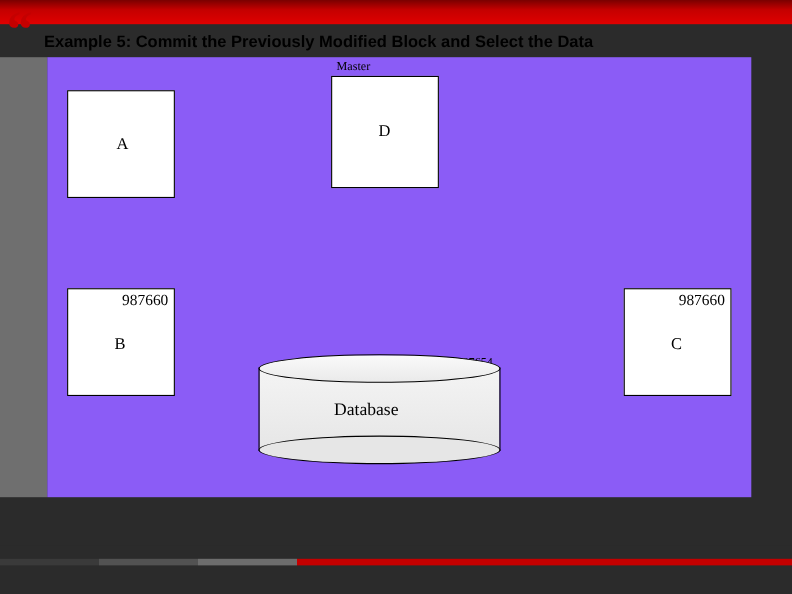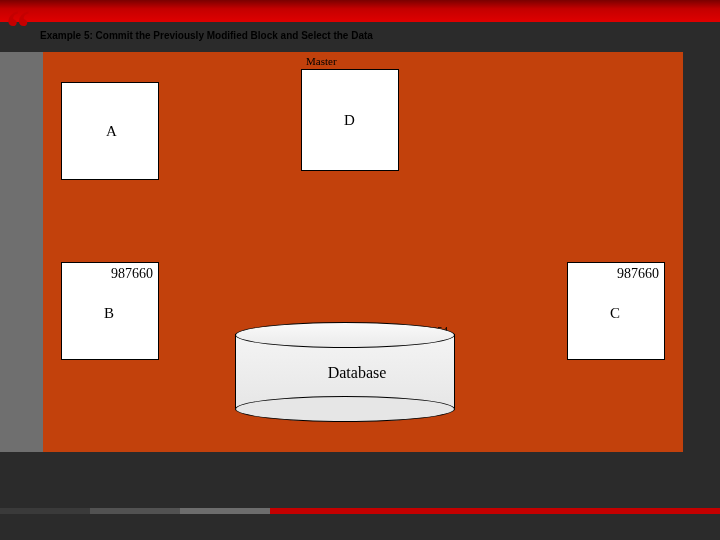--- a/index.html
+++ b/index.html
@@ -26,31 +26,31 @@
     font-size: 48px;
     font-weight: bold;
     font-family: Georgia, serif;
     line-height: 0.6;
     text-align: center;
   }
   .title {
     position: absolute;
     top: 30px;
     left: 40px;
-    font-size: 10px;
+    font-size: 15px;
     font-weight: bold;
     color: #000;
   }
   .diagram-area {
     position: absolute;
     top: 52px;
     left: 43px;
     width: 640px;
     height: 400px;
-    background: #c2410c;
+    background: #8b5cf6;
   }
   .grey-strip {
     position: absolute;
     top: 52px;
     left: 0;
     width: 43px;
     height: 400px;
     background: #6f6f6f;
   }
   .box {
@@ -125,21 +125,20 @@
     background: #e6e6e6;
   }
   .db-label {
     position: absolute;
     top: 42px;
     width: 196px;
     text-align: center;
     font-size: 16px;
     font-family: "Times New Roman", serif;
     z-index: 3;
-    margin-left: 24px;
   }
   .db-value {
     position: absolute;
     top: 272px;
     left: 372px;
     font-size: 11px;
     font-family: "Times New Roman", serif;
   }
   .bottom-bar {
     position: absolute;

